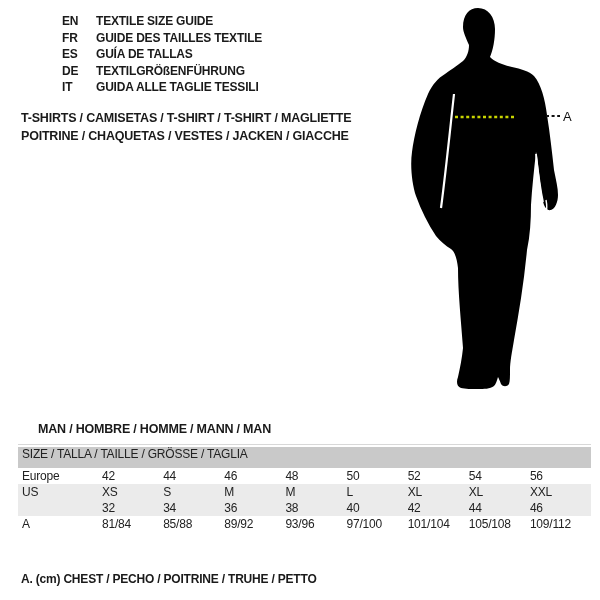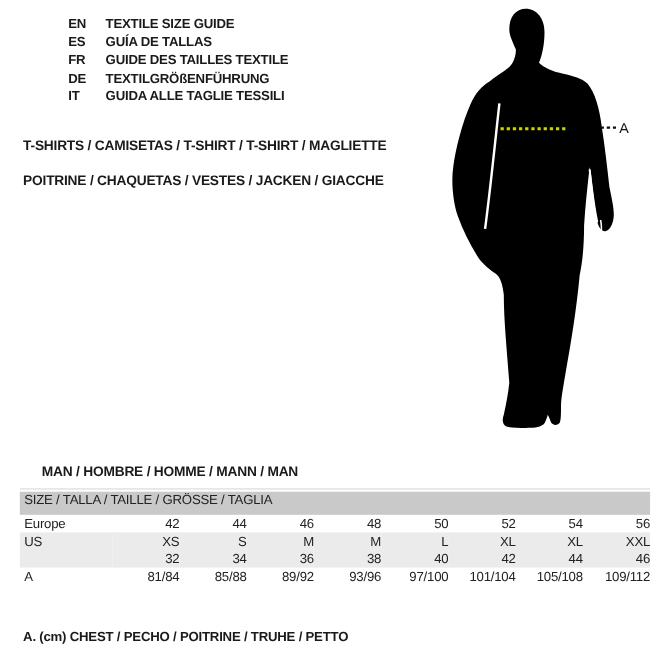--- a/index.html
+++ b/index.html
@@ -6,59 +6,59 @@
   body{
     width:600px;height:600px;position:relative;background:#ffffff;
     font-family:"Liberation Sans", sans-serif;color:#1a1a1a;overflow:hidden;
   }
   
   .lang-block{position:absolute;left:22px;top:13px;}
   .lang-row{display:flex;line-height:16.5px;font-size:12px;font-weight:700;letter-spacing:-0.2px;}
   .lang-code{width:34px;flex:0 0 34px;margin-left:40px;}
   
   .category-block{position:absolute;left:21px;top:109px;}
-  .category-line{font-size:12.5px;font-weight:700;line-height:18px;letter-spacing:-0.2px;white-space:nowrap;margin-top:14px;}
+  .category-line{font-size:12.5px;font-weight:700;line-height:18px;letter-spacing:-0.2px;white-space:nowrap;}
   
   .figure-wrap{position:absolute;left:400px;top:0;width:200px;height:400px;}
   .figure-wrap svg{display:block;}
   .meas-label{font-family:"Liberation Sans",sans-serif;font-size:13px;fill:#111;}
   
   .man-heading{position:absolute;left:18px;top:422px;font-size:12.5px;font-weight:700;letter-spacing:-0.2px;padding-left:20px;}
   
   .table-wrap{position:absolute;left:18px;top:444px;width:573px;}
   .table-topline{height:1px;background:#d8d8d8;margin-bottom:2px;}
   .size-header{
     background:#c9c9c9;height:21px;font-size:12px;line-height:15px;
     padding-left:4px;color:#222;letter-spacing:-0.2px;
   }
   table.size-table{border-collapse:collapse;table-layout:fixed;width:100%;}
   table.size-table td{
-    font-size:12px;color:#222;height:16px;padding:0;text-align:right;
+    font-size:12px;color:#222;height:16px;padding:0;text-align:left;
     letter-spacing:-0.2px;vertical-align:middle;
   }
   table.size-table td.row-label{text-align:left;padding-left:4px;width:80px;}
   tr.shaded td{background:#ebebeb;}
   
   .footnote{position:absolute;left:21px;top:549px;font-size:12px;font-weight:700;letter-spacing:-0.2px;margin-top:23px;}
 </style>
 </head>
 <body>
 
 <div class="lang-block">
   <div class="lang-row">
     <span class="lang-code">EN</span>
     <span class="lang-text">TEXTILE SIZE GUIDE</span>
   </div>
   <div class="lang-row">
+    <span class="lang-code">FR</span>
+    <span class="lang-text">GUIDE DES TAILLES TEXTILE</span>
+  </div>
+  <div class="lang-row">
     <span class="lang-code">ES</span>
     <span class="lang-text">GUÍA DE TALLAS</span>
-  </div>
-  <div class="lang-row">
-    <span class="lang-code">FR</span>
-    <span class="lang-text">GUIDE DES TAILLES TEXTILE</span>
   </div>
   <div class="lang-row">
     <span class="lang-code">DE</span>
     <span class="lang-text">TEXTILGRÖßENFÜHRUNG</span>
   </div>
   <div class="lang-row">
     <span class="lang-code">IT</span>
     <span class="lang-text">GUIDA ALLE TAGLIE TESSILI</span>
   </div>
 </div>

